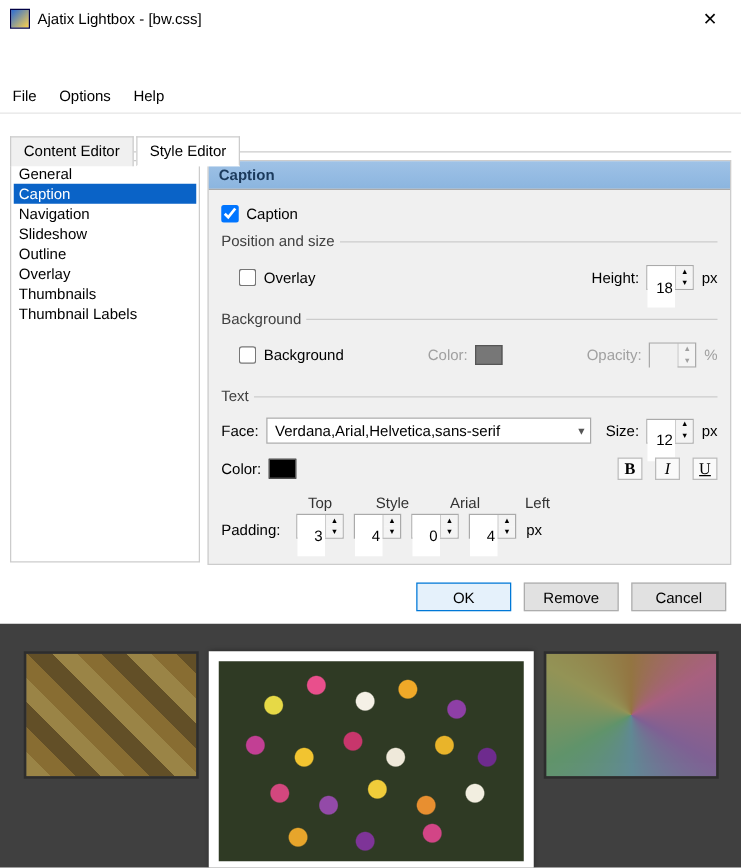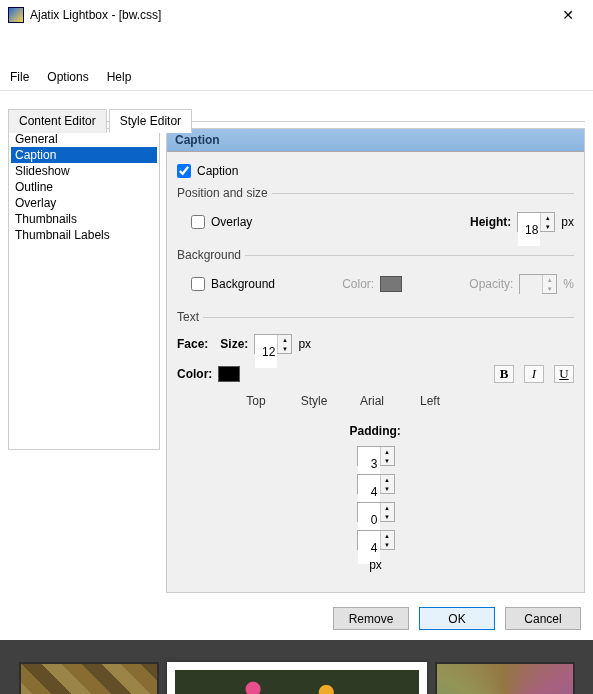--- a/index.html
+++ b/index.html
@@ -19,38 +19,38 @@
 .sidebar div.selected { background: #0a63c7; color: #fff; }
 .rightpanel { flex: 1; border: 1px solid #ccc; background:#f0f0f0; padding: 0; }
 .rheader { background: linear-gradient(#9fc2e6,#8bb5df); color:#1b3a5c; font-weight: bold; padding: 4px 8px; border-bottom:1px solid #aaa; }
 .rbody { padding: 8px 10px 8px 10px; }
 .chk { display:flex; align-items:center; gap:6px; margin: 4px 0 8px; }
 .chk input { width:14px; height:14px; }
 fieldset.flat { border: none; border-top: 1px solid #ccc; margin: 4px 0 10px; padding: 8px 0 2px; position: relative; }
 fieldset.flat > legend { padding: 0 4px 0 0; color:#404040; font-size:12px; background:#f0f0f0; }
 .row { display:flex; align-items:center; gap:6px; margin: 2px 0; }
 .row.between { justify-content: space-between; }
-.lbl { min-width: 0; font-weight: bold; }
+.lbl { min-width: 0; }
 .spin { width: 38px; border:1px solid #aaa; background:#fff; height:20px; display:flex; }
 .spin input { width: 22px; border:none; text-align:right; padding-right:2px; font-size:12px; height: 33px; }
 .spin .arrows { width:14px; display:flex; flex-direction:column; border-left:1px solid #ccc; }
 .spin .arrows span { flex:1; display:flex; align-items:center; justify-content:center; font-size:6px; line-height:1; background:#f4f4f4; }
 .disabled { color:#a0a0a0; }
 .colorbox { width:22px; height:16px; border:1px solid #555; background:#777; }
 .colorbox.black { background:#000; }
 .select { flex:1; height:21px; border:1px solid #aaa; background:#fff; display:flex; align-items:center; justify-content:space-between; padding:0 4px 0 6px; }
 .select .chev { font-size:10px; color:#555; }
 .fmt { display:flex; gap:10px; }
 .fmtbtn { width:20px; height:18px; border:1px solid #bbb; background:#fafafa; display:flex; align-items:center; justify-content:center; font-family: "Times New Roman", serif; font-size:13px; }
 .fmtbtn.bold { font-weight:bold; }
 .fmtbtn.italic { font-style:italic; }
 .fmtbtn.ul { text-decoration: underline; }
 .padlabels { display:flex; gap: 16px; margin-left: 58px; font-size:12px; color:#333; }
 .padlabels span { width:42px; text-align:center; }
-.padrow { display:flex; align-items:center; gap:8px; margin-top:16px;flex-direction:column; }
+.padrow { display:flex; align-items:flex-end; gap:8px; margin-top:2px; }
 .buttons { display:flex; justify-content:flex-end; gap:10px; padding: 6px 12px 10px; }
 .btn { width:76px; height:23px; border:1px solid #adadad; background:#e1e1e1; display:flex; align-items:center; justify-content:center; }
 .btn.default { border:1px solid #0078d7; background:#e5f1fb; }
 .preview { background:#404040; padding: 22px 2px 40px; display:flex; justify-content:center; align-items:flex-start; gap:8px; height: 254px; }
 .thumb { width:140px; height:102px; border:2px solid #222; opacity:0.6; overflow:hidden; }
 .leaves { background: repeating-linear-gradient(45deg,#d6b24a,#d6b24a 14px,#b88c2a 14px,#b88c2a 28px,#7a5a18 28px,#7a5a18 42px); width:100%; height:100%; }
 .people { background: conic-gradient(#c94,#e7a,#a7c,#7bc,#7c8,#cc6,#c94); width:100%; height:100%; }
 .centerbox { background:#fff; padding:8px; width:260px; box-shadow: 0 0 4px rgba(0,0,0,0.4); }
 .flowers { width:100%; height:160px; background:
   radial-gradient(circle at 18% 22%, #e6d946 0 7px, transparent 8px),
@@ -93,20 +93,21 @@
 
 <div class="tabs">
   <div class="tab">Content Editor</div>
   <div class="tab active">Style Editor</div>
 </div>
 
 <div class="pane">
   <div class="sidebar">
     <div>General</div>
     <div class="selected">Caption</div>
+    <div>Navigation</div>
     <div>Slideshow</div>
     <div>Outline</div>
     <div>Overlay</div>
     <div>Thumbnails</div>
     <div>Thumbnail Labels</div>
   </div>
 
   <div class="rightpanel">
     <div class="rheader">Caption</div>
     <div class="rbody">
@@ -158,20 +159,24 @@
             </div>
             <span>%</span>
           </div>
         </div>
       </fieldset>
 
       <fieldset class="flat">
         <legend>Text</legend>
         <div class="row" style="margin-bottom:10px;">
           <span class="lbl">Face:</span>
+          <div class="select">
+            <span>Verdana,Arial,Helvetica,sans-serif</span>
+            <span class="chev">▾</span>
+          </div>
           <span class="lbl" style="margin-left:6px;">Size:</span>
           <div class="spin">
             <input value="12" style="">
             <div class="arrows">
                 <span>▲</span>
                 <span>▼</span>
               </div>
           </div>
           <span>px</span>
         </div>
@@ -223,22 +228,22 @@
               </div>
             </div>
           <span>px</span>
         </div>
       </fieldset>
     </div>
   </div>
 </div>
 
 <div class="buttons">
+  <div class="btn default">OK</div>
   <div class="btn">Remove</div>
-  <div class="btn default">OK</div>
   <div class="btn">Cancel</div>
 </div>
 
 <div class="preview">
   <div class="thumb">
       <div class="leaves"></div>
     </div>
   <div class="centerbox">
     <div class="flowers"></div>
     <div class="caption">Summer flower</div>

